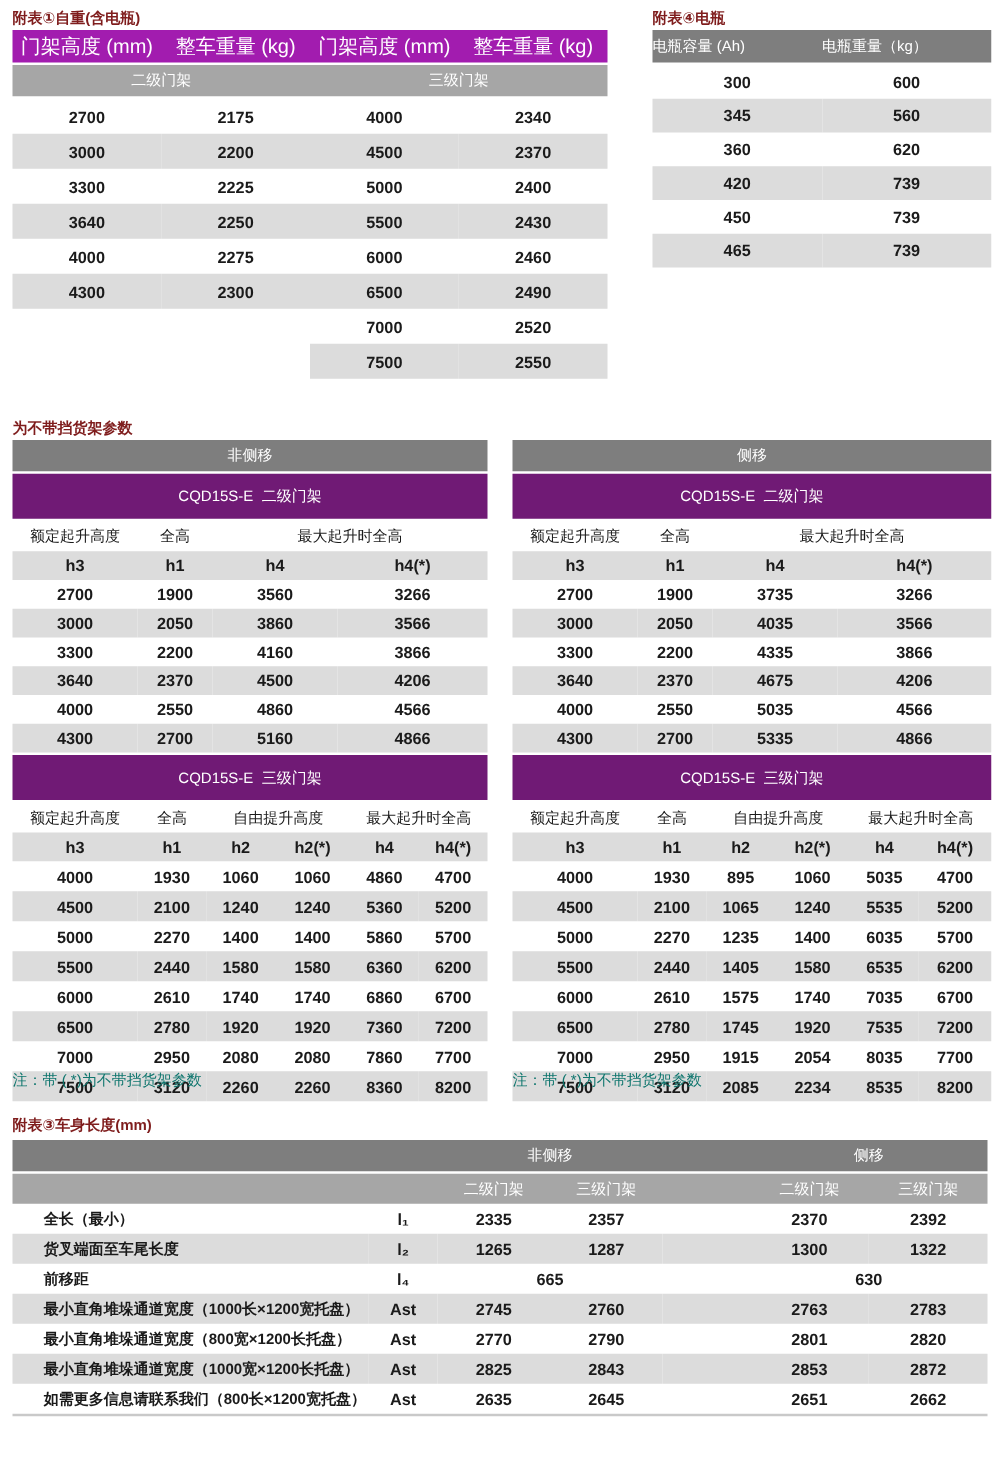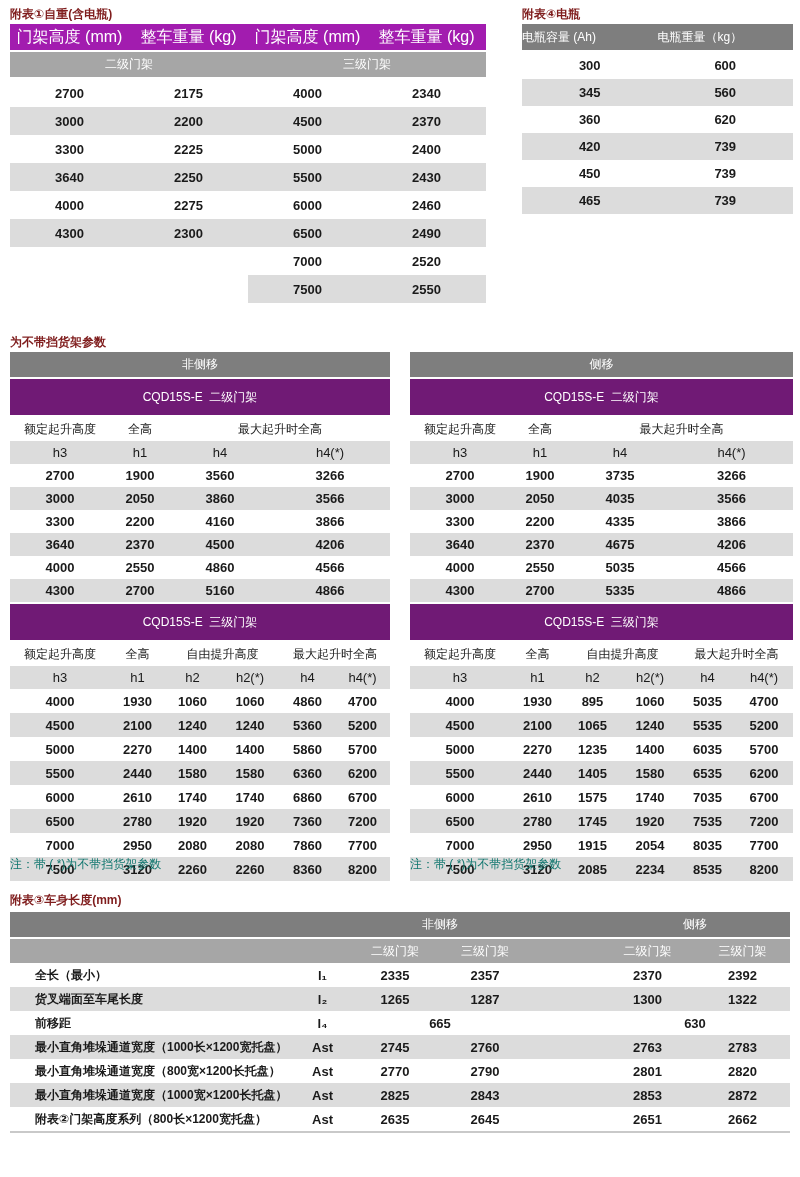--- a/index.html
+++ b/index.html
@@ -30,21 +30,21 @@
   .g4t1 > .trow{grid-template-columns:repeat(4,1fr);height:28px}
 
   
   .t4head{display:grid;grid-template-columns:repeat(2,1fr);background:#7e7e7e;height:26px;
           margin-bottom:2px;align-items:center;text-align:left;font-size:12px;color:#fff}
   .g2t4 > .trow{grid-template-columns:repeat(2,1fr);height:27px}
 
   
   .hdr{display:grid;height:24px;align-items:center;text-align:center;font-size:12px;color:#1a1a1a}
   .hsym{display:grid;height:23px;background:#dcdcdc;align-items:center;text-align:center;
-        font-size:13px;font-weight:400}
+        font-size:13px;font-weight:700}
   .g4{grid-template-columns:100px 60px 100px 1fr}
   .g6{grid-template-columns:100px 55px 55px 60px 55px 1fr}
   .g4 > .trow{grid-template-columns:100px 60px 100px 1fr;height:23px}
   .g6 > .trow{grid-template-columns:100px 55px 55px 60px 55px 1fr;height:24px}
   .sp34{grid-column:3/5}
   .sp56{grid-column:5/7}
   .mt2{margin-top:2px}
   .note{position:absolute;font-size:12px;color:#0f766e;white-space:pre}
 
   
@@ -501,21 +501,21 @@
     <div class="trow t3g alt">
       <div class="cell lbl">最小直角堆垛通道宽度（1000宽×1200长托盘）</div>
       <div class="cell">Ast</div>
       <div class="cell">2825</div>
       <div class="cell">2843</div>
       <div class="cell"></div>
       <div class="cell">2853</div>
       <div class="cell">2872</div>
     </div>
     <div class="trow t3g">
-      <div class="cell lbl">附表②门架高度系列（800长×1200宽托盘）</div>
+      <div class="cell lbl">如需更多信息请联系我们（800长×1200宽托盘）</div>
       <div class="cell">Ast</div>
       <div class="cell">2635</div>
       <div class="cell">2645</div>
       <div class="cell"></div>
       <div class="cell">2651</div>
       <div class="cell">2662</div>
     </div>
   </div>
 
 

